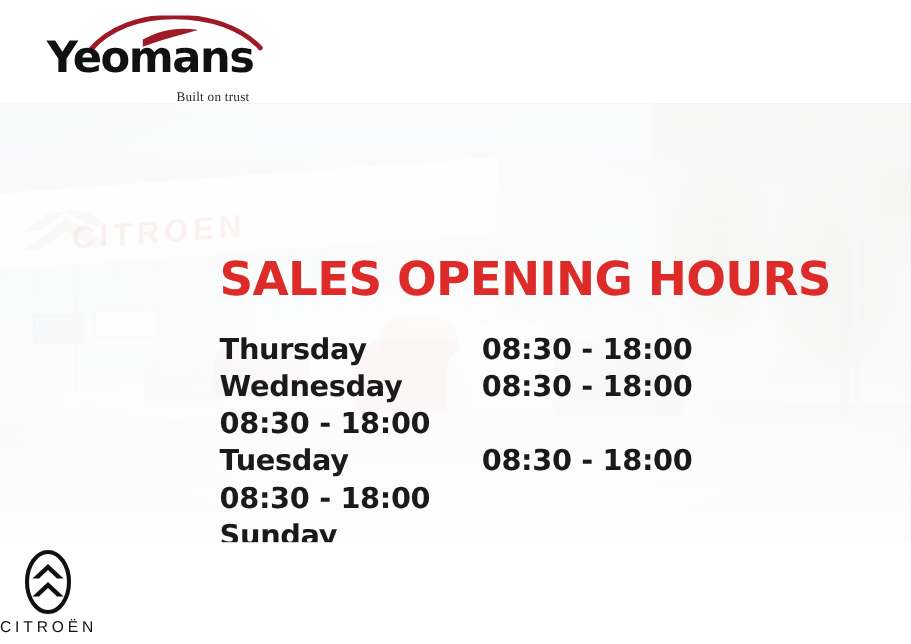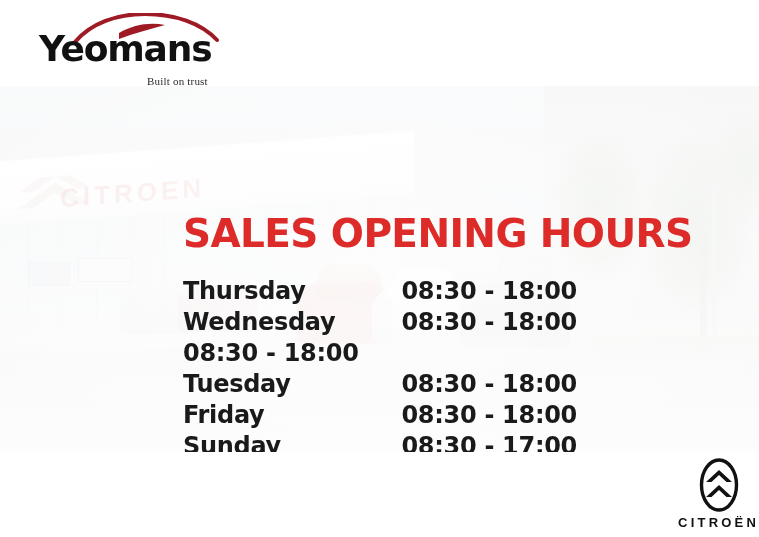--- a/index.html
+++ b/index.html
@@ -343,23 +343,22 @@
   
   .footer-band {
     position: absolute;
     left: 0;
     top: 452px;
     width: 759px;
     height: 85px;
     background: #ffffff;
     display: flex;
     flex-direction: column;
-    align-items: flex-end;
+    align-items: flex-start;
     justify-content: flex-start;
-    font-weight: bold;
   }
   .citroen-logo {
     margin-top: 6px;
     display: flex;
     flex-direction: column;
     align-items: center;
   }
   .citroen-mark svg { display: block; }
   .citroen-word {
     margin-top: 3px;
@@ -440,27 +439,25 @@
         <div class="hours-row">
           <span class="hours-time">08:30 - 18:00</span>
         </div>
 
         <div class="hours-row">
           <span class="hours-day">Tuesday</span>
           <span class="hours-time">08:30 - 18:00</span>
         </div>
 
         <div class="hours-row">
-          <span class="hours-day">Friday</span>
           <span class="hours-time">08:30 - 18:00</span>
         </div>
 
         <div class="hours-row">
           <span class="hours-day">Sunday</span>
-          <span class="hours-time">08:30 - 17:00</span>
         </div>
 
       </div>
     </div>
   </div>
 
   <div class="footer-band">
     <div class="citroen-logo">
       <div class="citroen-mark">
         <svg viewBox="0 0 40 54" width="40" height="54" aria-hidden="true">

